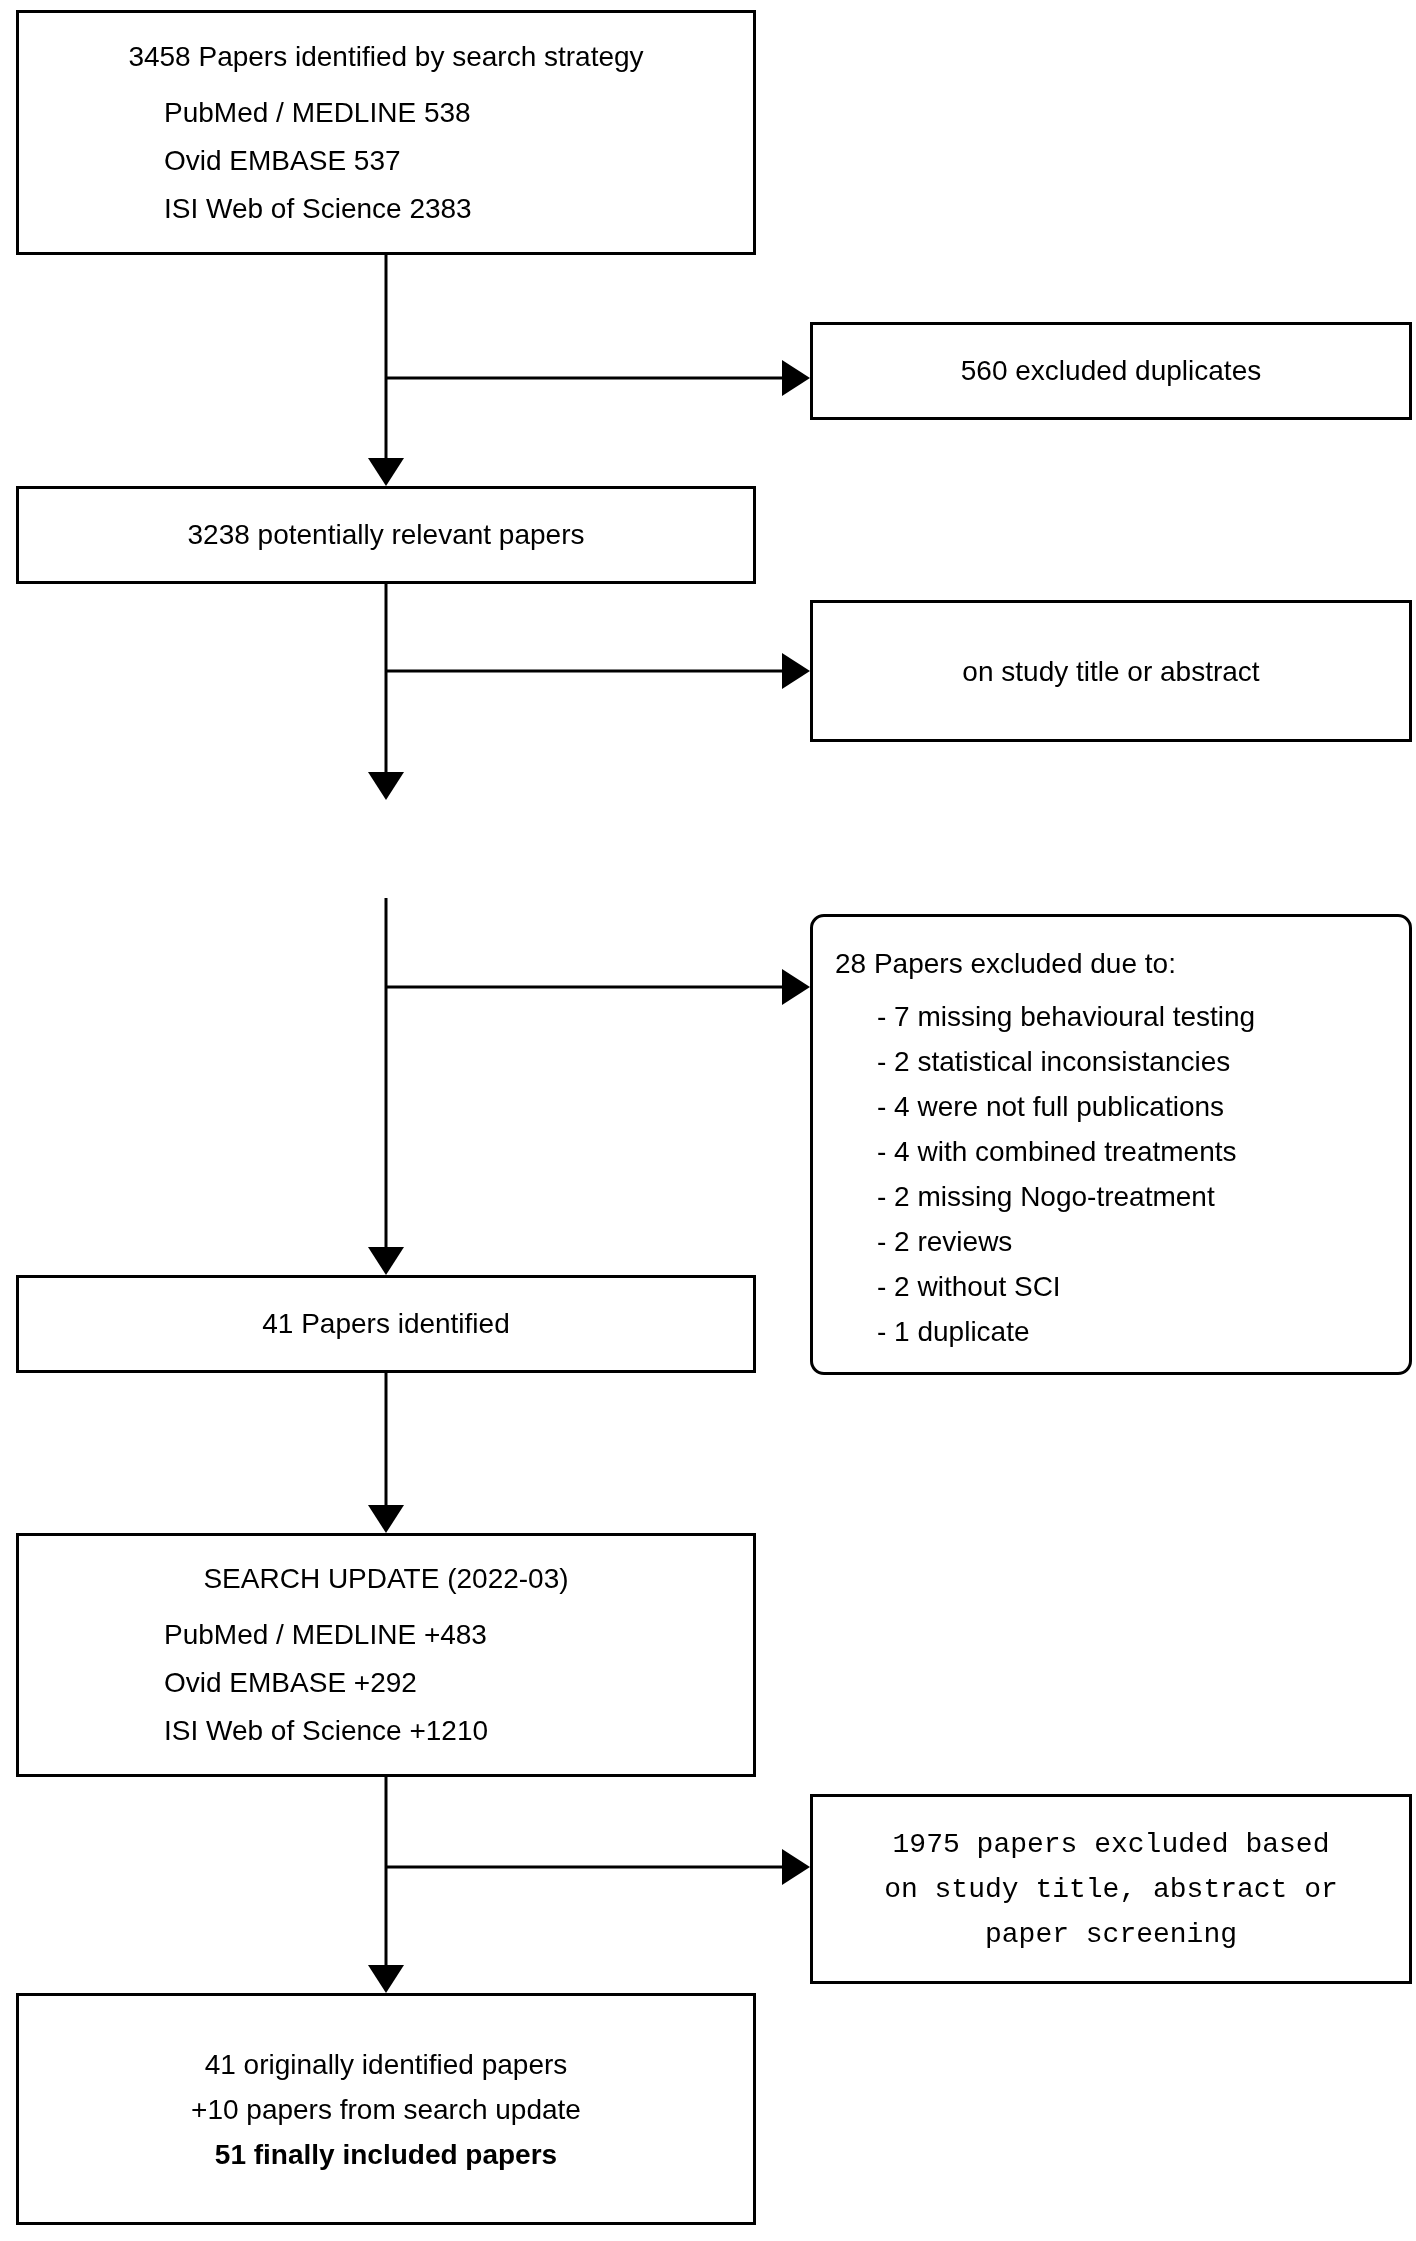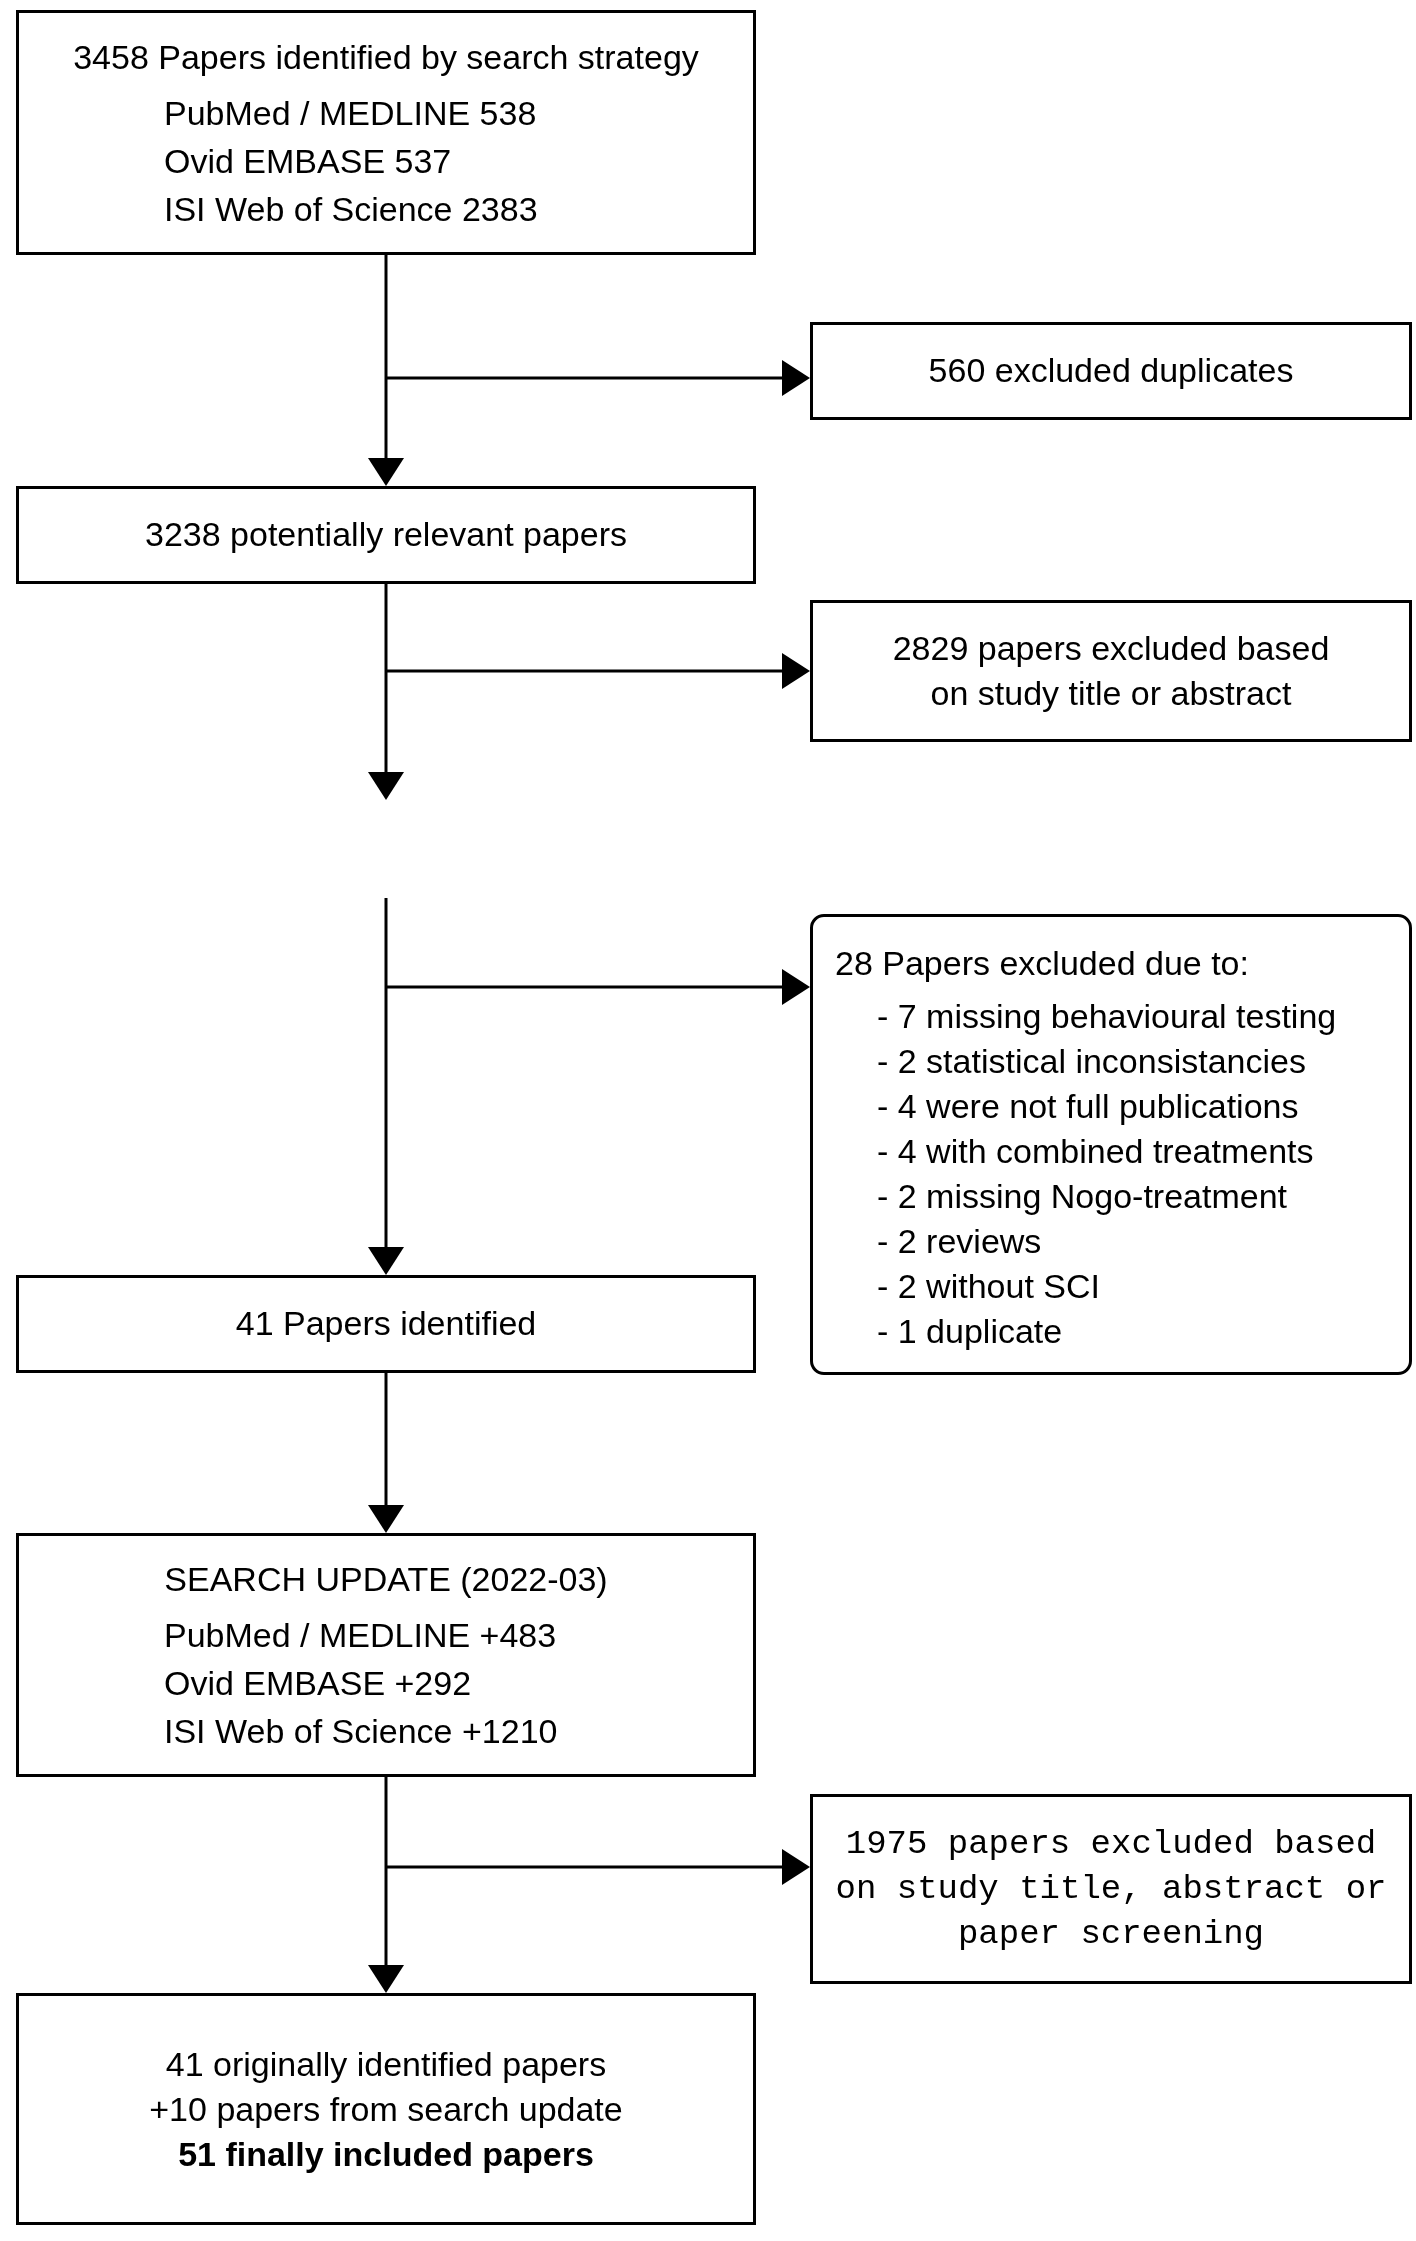--- a/index.html
+++ b/index.html
@@ -19,21 +19,21 @@
   .box {
     position: absolute;
     left: 16px;
     width: 740px;
     border: 3px solid #000000;
     background: #ffffff;
     box-sizing: border-box;
     display: flex;
     flex-direction: column;
     justify-content: center;
-    font-size: 34px;
+    font-size: 28px;
     line-height: 1.4;
   }
   .box.right {
     left: 810px;
     width: 602px;
   }
   .centered { text-align: center; }
   .box .title-line {
     text-align: center;
     line-height: 48px;
@@ -87,21 +87,20 @@
 
   <div class="box right centered" style="top:322px;height:98px;">
     <div>560 excluded duplicates</div>
   </div>
 
   <div class="box centered" style="top:486px;height:98px;">
     <div>3238 potentially relevant papers</div>
   </div>
 
   <div class="box right centered" style="top:600px;height:142px;">
-    <div class="multi-line">2829 papers excluded based</div>
     <div class="multi-line">on study title or abstract</div>
   </div>
 
 
   <div class="box right list-box" style="top:914px;height:461px;">
     <div class="list-title">28 Papers excluded due to:</div>
     <div class="reasons">
       <div>- 7 missing behavioural testing</div>
       <div>- 2 statistical inconsistancies</div>
       <div>- 4 were not full publications</div>

